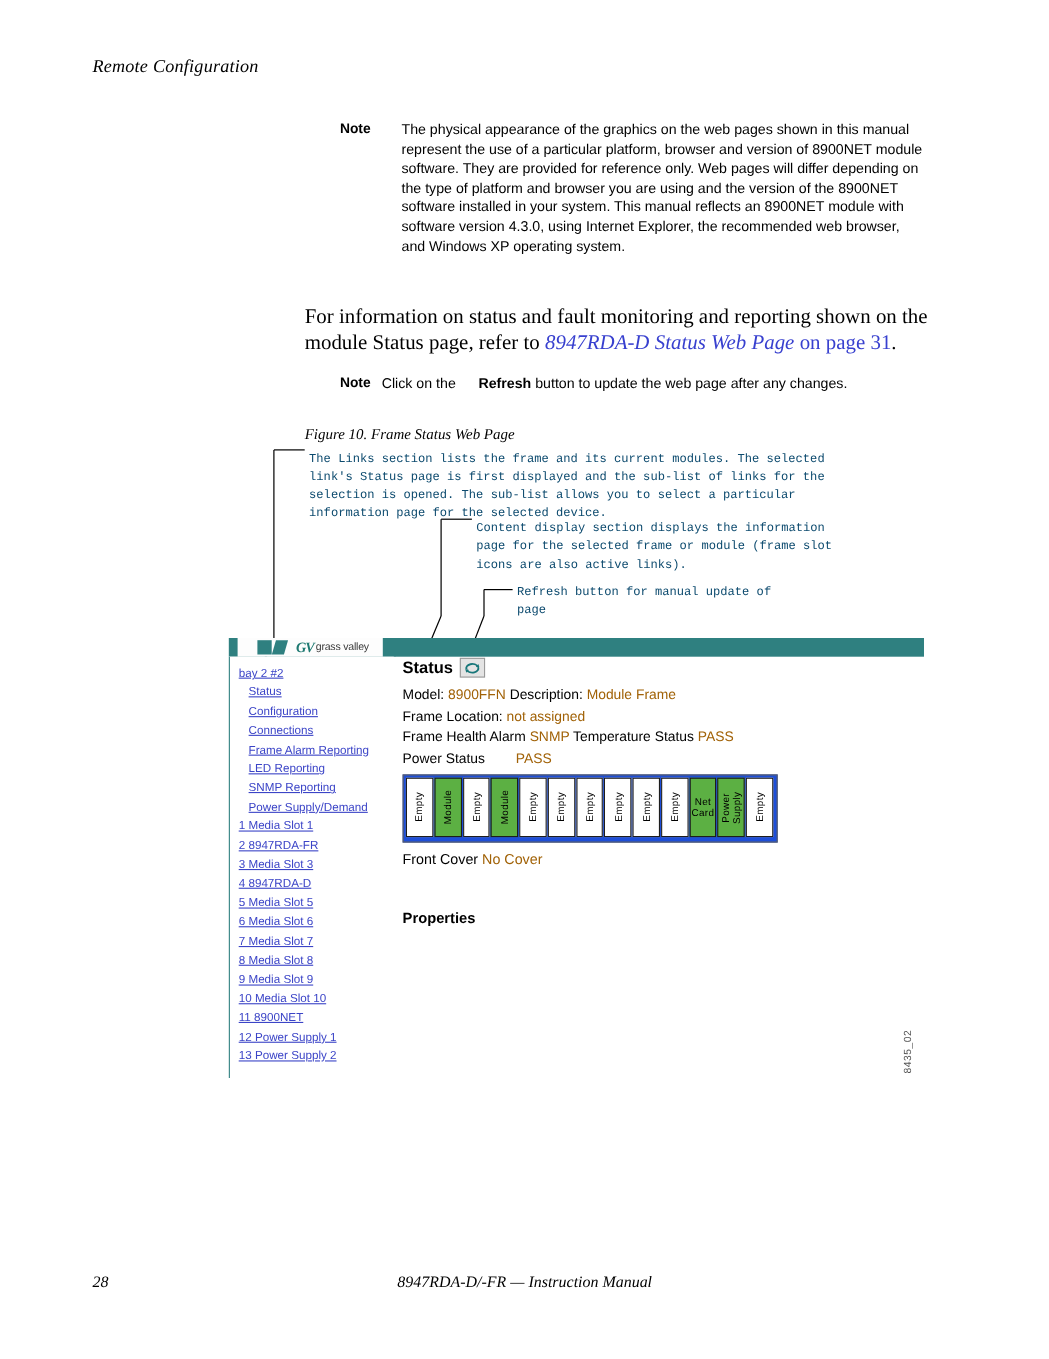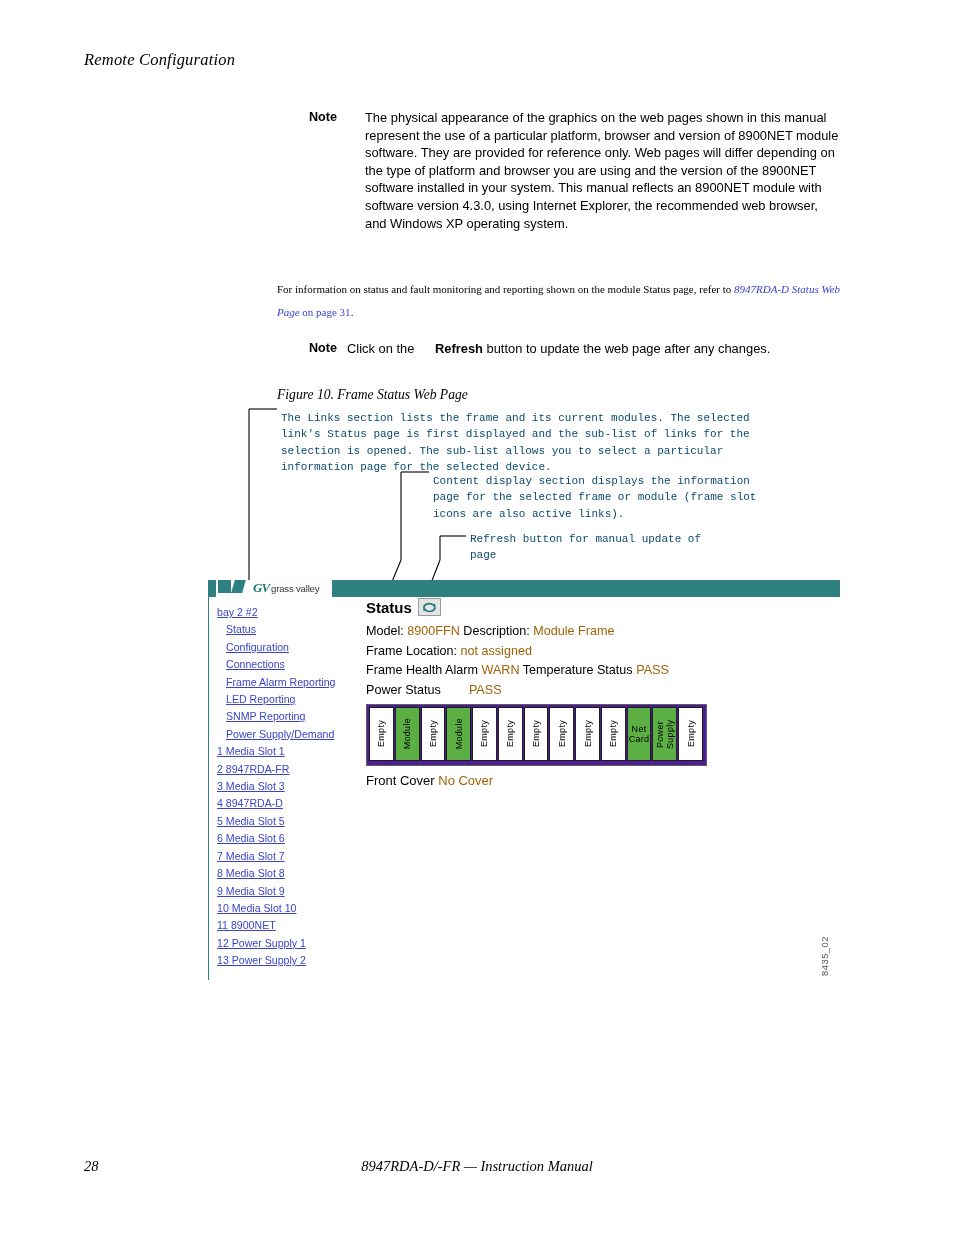--- a/index.html
+++ b/index.html
@@ -55,21 +55,21 @@
   #note2-body  { left: 347px; top: 340px; width: 500px; }
   #note2-body b { font-weight: bold; padding-left: 17px; }
 
   
   .body-serif {
     position: absolute;
     left: 277px;
     top: 278px;
     width: 570px;
     font-family: "Liberation Serif", serif;
-    font-size: 11px;
+    font-size: 19px;
     line-height: 22.5px;
     color: #000;
   }
   .xref {
     color: #3840cf;
     font-style: italic;
   }
   .xref-plain { color: #3840cf; font-style: normal; }
 
   
@@ -110,21 +110,22 @@
     left: 0; top: 0;
     width: 632px; height: 17px;
     background: #2f8080;
   }
   .logo-box {
     position: absolute;
     left: 8px; top: 0;
     width: 128px; height: 17px;
     background: #fdfdfd;
     display: flex;
-    align-items: flex-start;
+    align-items: center;
+    padding-left: 16px;
   }
   .logo-sq {
     width: 13px; height: 13px;
     background: #2f8080;
     margin-left: 2px;
   }
   .logo-sq.skew { transform: skewX(-16deg); width: 11px; }
   .logo-text-wrap {
     display: flex; align-items: center; margin-left: 9px;
   }
@@ -206,21 +207,21 @@
     color: #000;
     white-space: pre;
   }
   .val { color: #a16207; }
 
   
   .frame-strip {
     margin-top: 4px;
     width: 341px;
     height: 62px;
-    background: #4c1d95;
+    background: #1d4ed8;
     border: 1.3px solid #5e5e5e;
     box-sizing: border-box;
     display: flex;
     align-items: flex-start;
     padding: 2px 2px 0 2px;
   }
   .slot {
     width: 26px;
     height: 54px;
     margin-right: 1px;
@@ -393,21 +394,21 @@
             <path d="M12.6 4.5 A4.6 3.2 0 0 1 2.4 6.9" fill="none" stroke="#18777a" stroke-width="1.7"></path>
             <path d="M1.9 9.5 L1.0 6.5 L4.1 6.8 Z" fill="#18777a"></path>
           </svg>
         </span>
       </div>
 
       <div class="status-line"><span>Model: </span><span class="val">8900FFN</span><span> Description: </span><span class="val">Module Frame</span></div>
 
       <div class="status-line"><span>Frame Location: </span><span class="val">not assigned</span></div>
 
-      <div class="status-line"><span>Frame Health Alarm </span><span class="val">WARN</span><span> Temperature Status </span><span class="val">PASS</span></div>
+      <div class="status-line"><span>Frame Health Alarm </span><span class="val">SNMP</span><span> Temperature Status </span><span class="val">PASS</span></div>
 
       <div class="status-line"><span>Power Status        </span><span class="val">PASS</span></div>
 
       <div class="frame-strip">
         <div class="slot">
             <span class="slot-label">Empty</span>
           </div>
         <div class="slot green">
             <span class="slot-label">Module</span>
           </div>
@@ -442,20 +443,21 @@
         <div class="slot green">
             <span class="slot-label">Power Supply</span>
           </div>
         <div class="slot">
             <span class="slot-label">Empty</span>
           </div>
       </div>
 
       <div class="frontcover"><span>Front Cover </span><span class="val">No Cover</span></div>
 
+      <div class="props-title">Properties</div>
 
 
     </div>
   </div>
 
   <div class="fig-id">8435_02</div>
 
   <div class="folio">28</div>
   <div class="footer-title">8947RDA-D/-FR — Instruction Manual</div>
 

